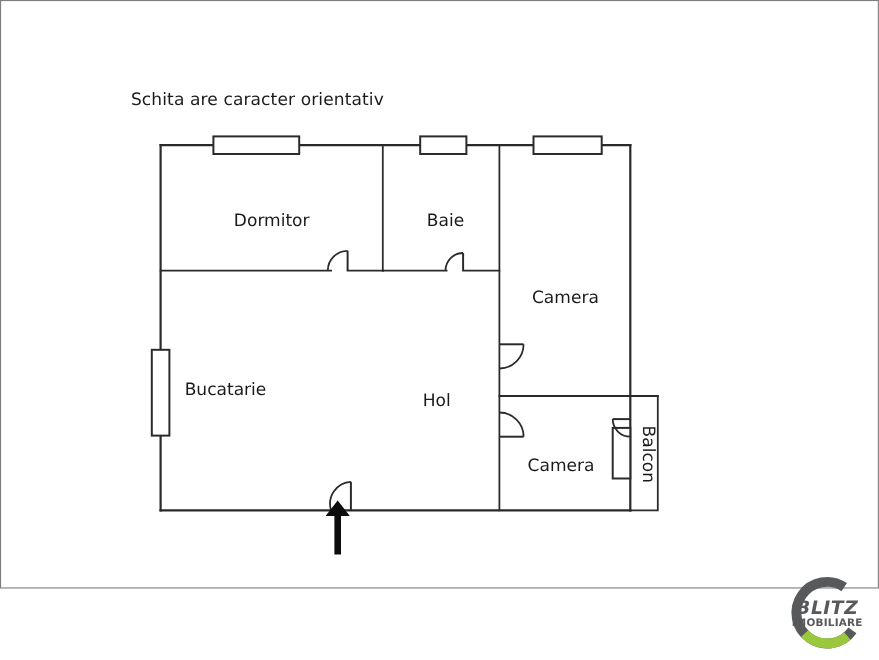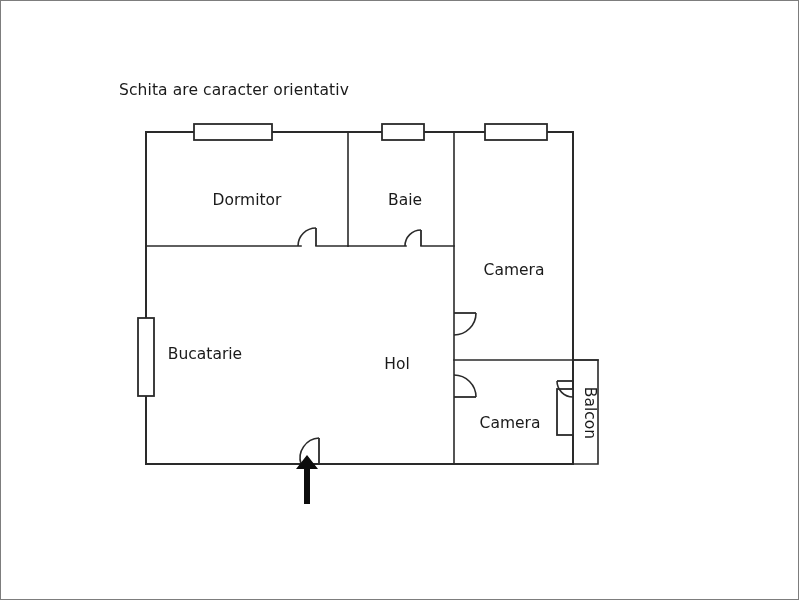--- a/index.html
+++ b/index.html
@@ -10,21 +10,21 @@
   body {
     width: 799px;
     height: 600px;
     font-family: "DejaVu Sans", "Liberation Sans", sans-serif;
     overflow: hidden;
   }
 
   #page {
     position: relative;
     width: 799px;
-    height: 600px;
+    height: 535px;
     background: #ffffff;
     box-sizing: border-box;
     border: 1px solid #7d7d7d;
   }
 
   #plan-title {
     position: absolute;
     left: 118px;
     top: 80px;
     font-size: 15.5px;
@@ -174,14 +174,25 @@
       <text class="room-label" x="246" y="204" text-anchor="middle">Dormitor</text>
       <text class="room-label" x="404" y="204" text-anchor="middle">Baie</text>
       <text class="room-label" x="513" y="274" text-anchor="middle">Camera</text>
       <text class="room-label" x="204" y="358" text-anchor="middle">Bucatarie</text>
       <text class="room-label" x="396" y="368" text-anchor="middle">Hol</text>
       <text class="room-label" x="509" y="427" text-anchor="middle">Camera</text>
       <text class="room-label-vertical" x="584" y="412" text-anchor="middle" transform="rotate(90 584 412)">Balcon</text>
     </g>
   </svg>
 
+  <div id="logo">
+    <svg viewBox="0 0 76 72" width="76" height="72">
+
+      <circle cx="38" cy="36" r="28" fill="none" stroke="#58595b" stroke-width="9" stroke-dasharray="131 45" transform="rotate(35 38 36)"></circle>
+
+      <circle cx="38" cy="36" r="28" fill="none" stroke="#9ac73c" stroke-width="9" stroke-dasharray="43 133" transform="rotate(49 38 36)"></circle>
+
+      <text x="38" y="37" text-anchor="middle" font-family="'DejaVu Sans','Liberation Sans',sans-serif" font-size="17" font-weight="bold" font-style="italic" fill="#58595b" letter-spacing="0.5">BLITZ</text>
+      <text x="38" y="48" text-anchor="middle" font-family="'DejaVu Sans','Liberation Sans',sans-serif" font-size="9.5" font-weight="bold" fill="#58595b" letter-spacing="0.2">IMOBILIARE</text>
+    </svg>
+  </div>
 
 </div>
 
 </body></html>

